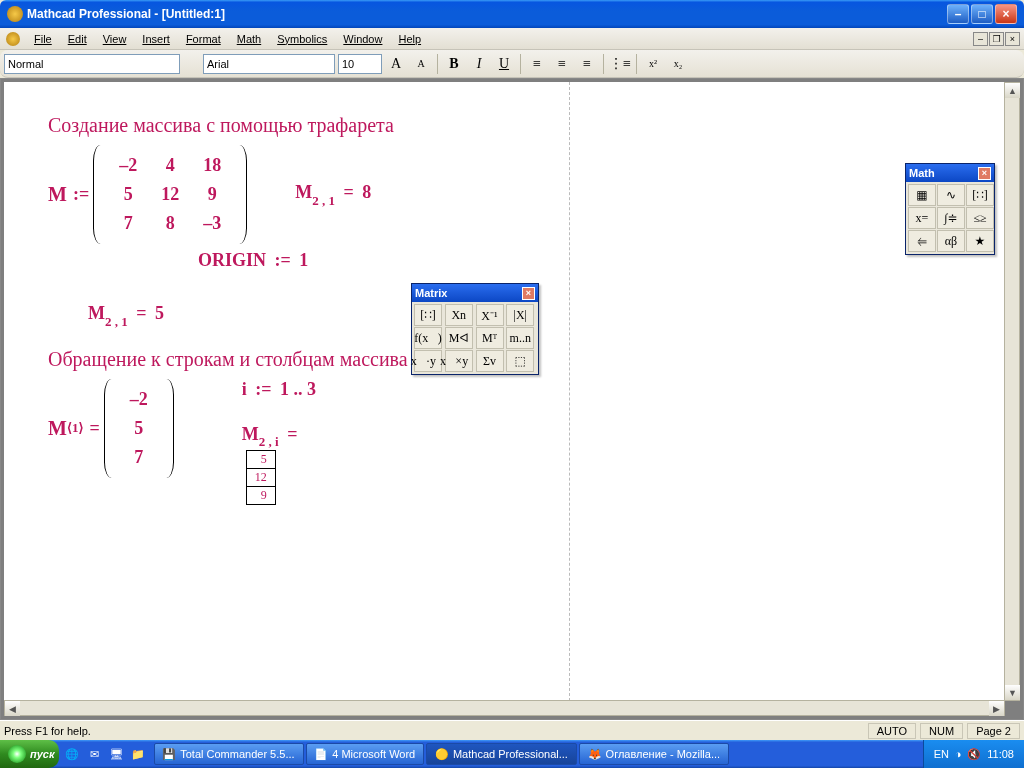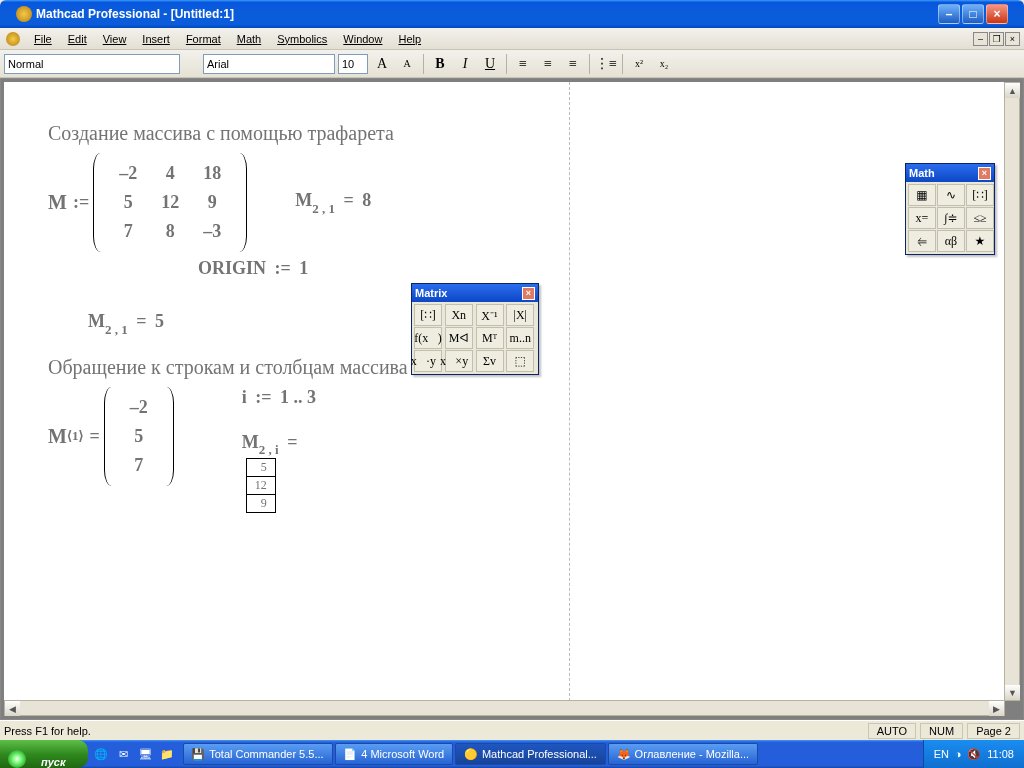--- a/index.html
+++ b/index.html
@@ -10,21 +10,21 @@
   background: #ece9d8;
   overflow: hidden;
   position: relative;
 }
 
 
 .titlebar {
   height: 28px;
   background: linear-gradient(to bottom, #3a9cf7 0%, #0756e0 8%, #0b5cda 40%, #0b5cda 88%, #0246ba 100%);
   display: flex; align-items: center;
-  padding: 0 16px;
+  padding: 0 7px;
   color: white;
   border-radius: 6px 6px 0 0;
 }
 .titlebar .app-icon { width: 16px; height: 16px; margin-right: 4px; background: radial-gradient(circle,#f6c948,#b37e12);border-radius:50%; }
 .titlebar .title { font-weight: bold; font-size: 12px; flex: 1; }
 .win-btns { display:flex; gap:2px; }
 .win-btn {
   width: 22px; height: 20px;
   border: 1px solid #fff6; border-radius: 3px;
   display:flex;align-items:center;justify-content:center;
@@ -46,31 +46,31 @@
 .menubar span.menu-item { padding: 2px 8px; cursor:default;text-decoration:underline; }
 .mdi-btns { position:absolute; right:4px; display:flex; gap:1px;}
 .mdi-btns div{ width:15px;height:14px;border:1px solid #888;background:#e8e5d8;font-size:9px;display:flex;align-items:center;justify-content:center;}
 
 
 .toolbar {
   height: 28px;
   background: linear-gradient(to bottom,#f3f1ec,#e5e1d4);
   border-bottom: 1px solid #c6c3b8;
   display:flex;align-items:center;
-  padding: 0 4px; gap: 3px;
+  padding: 0 4px; gap: 3px; border-radius: 8px;
 }
 .toolbar select, .toolbar .sel {
   height: 20px; font-size: 11px;
   border: 1px solid #7f9db9;
   background: white;
   padding: 0 3px;
 }
 .style-sel { width: 176px; }
 .font-sel { width: 132px; margin-left: 20px; }
-.size-sel { width: 30px; }
+.size-sel { width: 44px; }
 .tbtn {
   width: 22px; height: 20px;
   display:flex;align-items:center;justify-content:center;
   border:1px solid transparent;
   font-family: "Times New Roman", serif;
   font-size: 14px;
 }
 .tbtn.b { font-weight:bold; }
 .tbtn.i { font-style:italic; }
 .tbtn.u { text-decoration:underline; }
@@ -84,21 +84,21 @@
   border: 1px solid #888;
 }
 .doc {
   position:absolute;
   inset: 3px 18px 18px 3px;
   background: white;
   overflow:hidden;
   font-family: "Times New Roman", serif;
   font-size: 18px;
 }
-.doc-content { padding: 34px 44px; position:relative; color:#737373; }
+.doc-content { padding: 26px 44px; position:relative; color:#be185d; }
 .doc-line { margin: 6px 0; }
 
 
 .mathrow { display:flex; align-items:center; }
 .bigparen {
   display:inline-block; position:relative;
   padding: 6px 12px;
 }
 .bigparen::before, .bigparen::after {
   content:""; position:absolute; top:0; bottom:0; width:14px;
@@ -164,25 +164,25 @@
 .statusbar .cells{display:flex;gap:4px;}
 .statusbar .cell{border:1px solid #c9c6b6;padding:1px 8px;background:#ece9d8;}
 
 
 .taskbar {
   position:absolute; bottom:0; left:0; right:0; height:28px;
   background: linear-gradient(to bottom,#3e9af8 0%,#245edb 8%,#245edb 92%,#1446a8 100%);
   display:flex;align-items:center;color:white;font-size:11px;
 }
 .startbtn{
-  height:28px;padding:0 22px 0 8px;
+  height:28px;padding:0 4px 0 8px;
   background: linear-gradient(to bottom,#5ebf47,#2f8a1f 50%,#206810);
-  display:flex;align-items:flex-end;font-weight:bold;font-style:italic;
+  display:flex;align-items:center;font-weight:bold;font-style:italic;
   border-radius:0 10px 10px 0;
-  gap:15px;
+  gap:4px;
 }
 .start-orb{width:18px;height:18px;border-radius:50%;background:radial-gradient(#fff,#7cff7c 30%,#067a06);}
 .tbitem{
   height:22px;padding:0 8px;margin:0 1px;
   background:linear-gradient(to bottom,#5a9df2,#2664d3);
   border:1px solid #1b4aa6;border-radius:2px;
   display:flex;align-items:center;gap:4px;max-width:165px;overflow:hidden;white-space:nowrap;
 }
 .tbitem.active{background:linear-gradient(to bottom,#1f56c0,#17449a);}
 .qlaunch{display:flex;gap:2px;margin:0 4px;}

